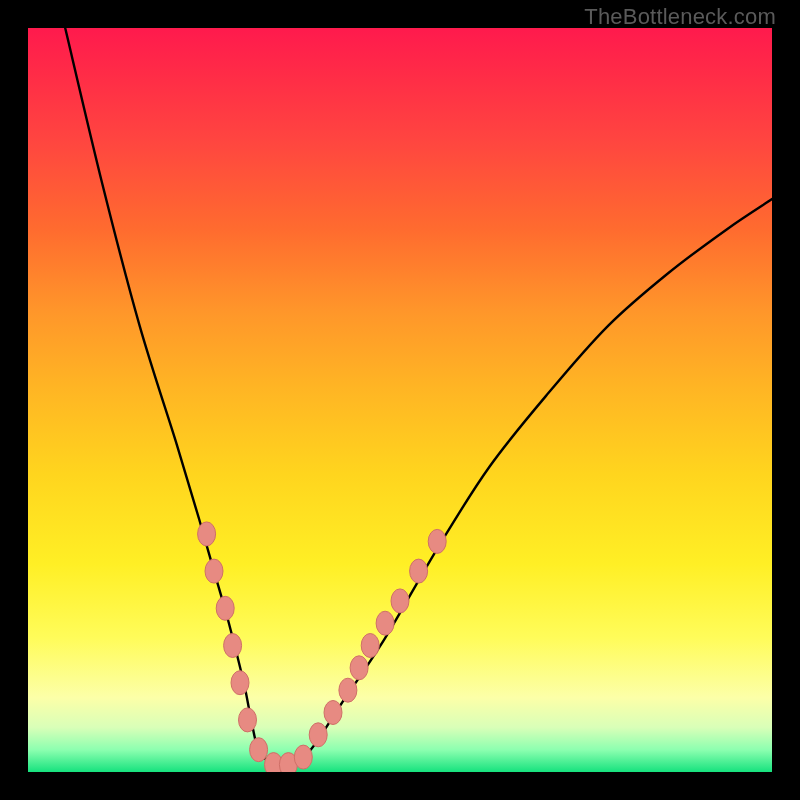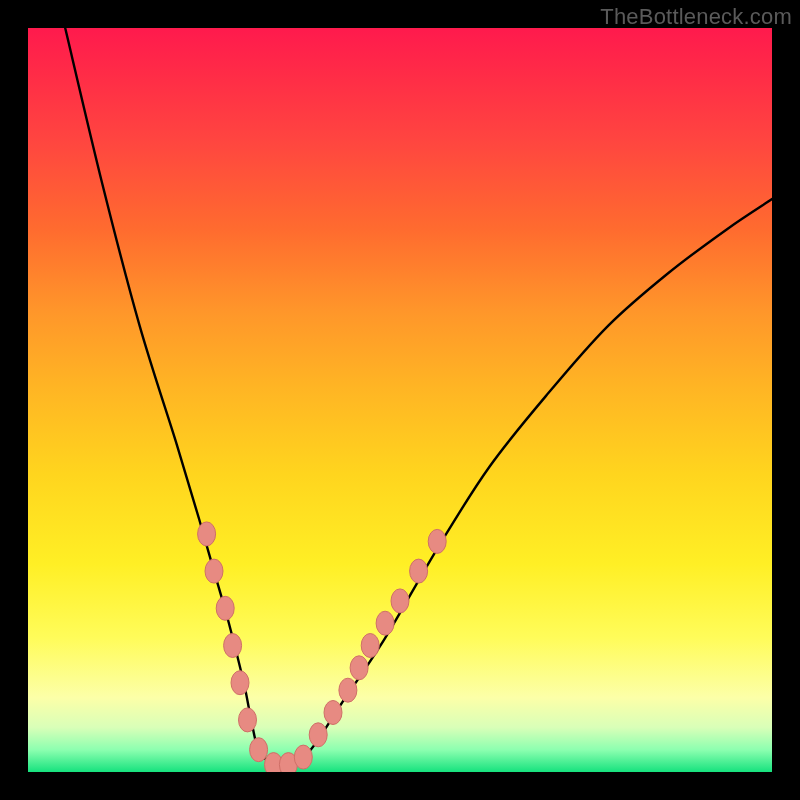--- a/index.html
+++ b/index.html
@@ -39,21 +39,21 @@
       #fffc5a 82%,
       #fcffa8 90%,
       #d9ffb8 94%,
       #8dffb0 97%,
       #16e27e 100%
     );
   }
   .watermark {
     position: absolute;
     top: 4px;
-    right: 8px;
+    right: 24px;
     color: #5a5a5a;
     font-size: 22px;
     font-weight: 500;
     letter-spacing: 0.2px;
   }
   svg.overlay {
     position: absolute;
     left: 0;
     top: 0;
   }

